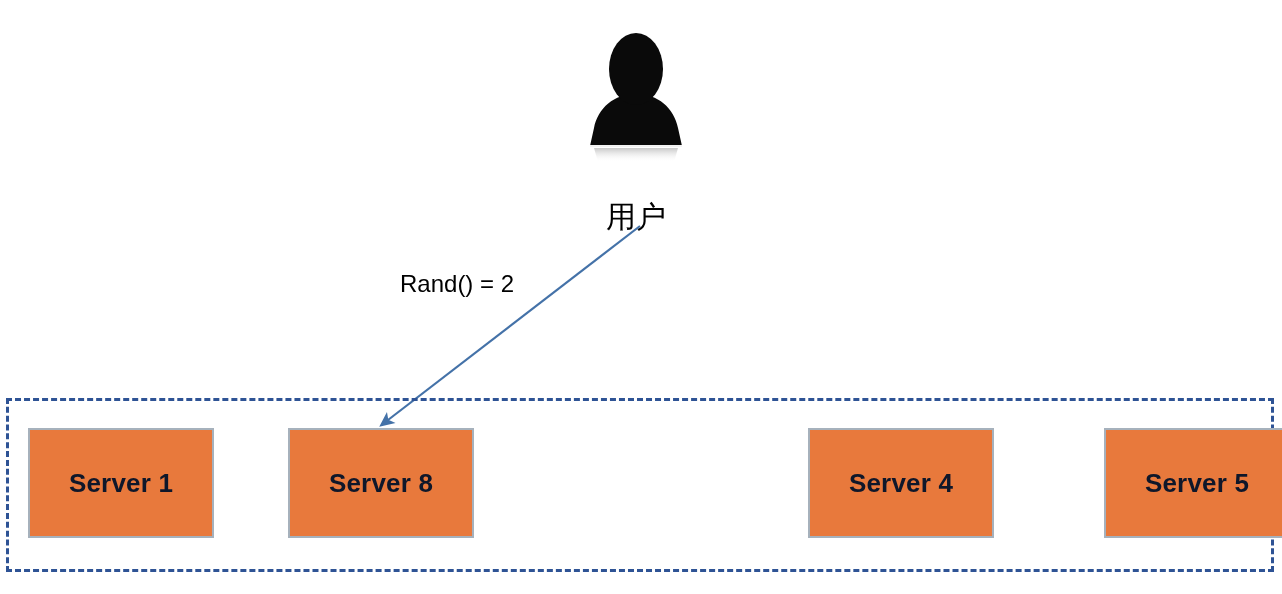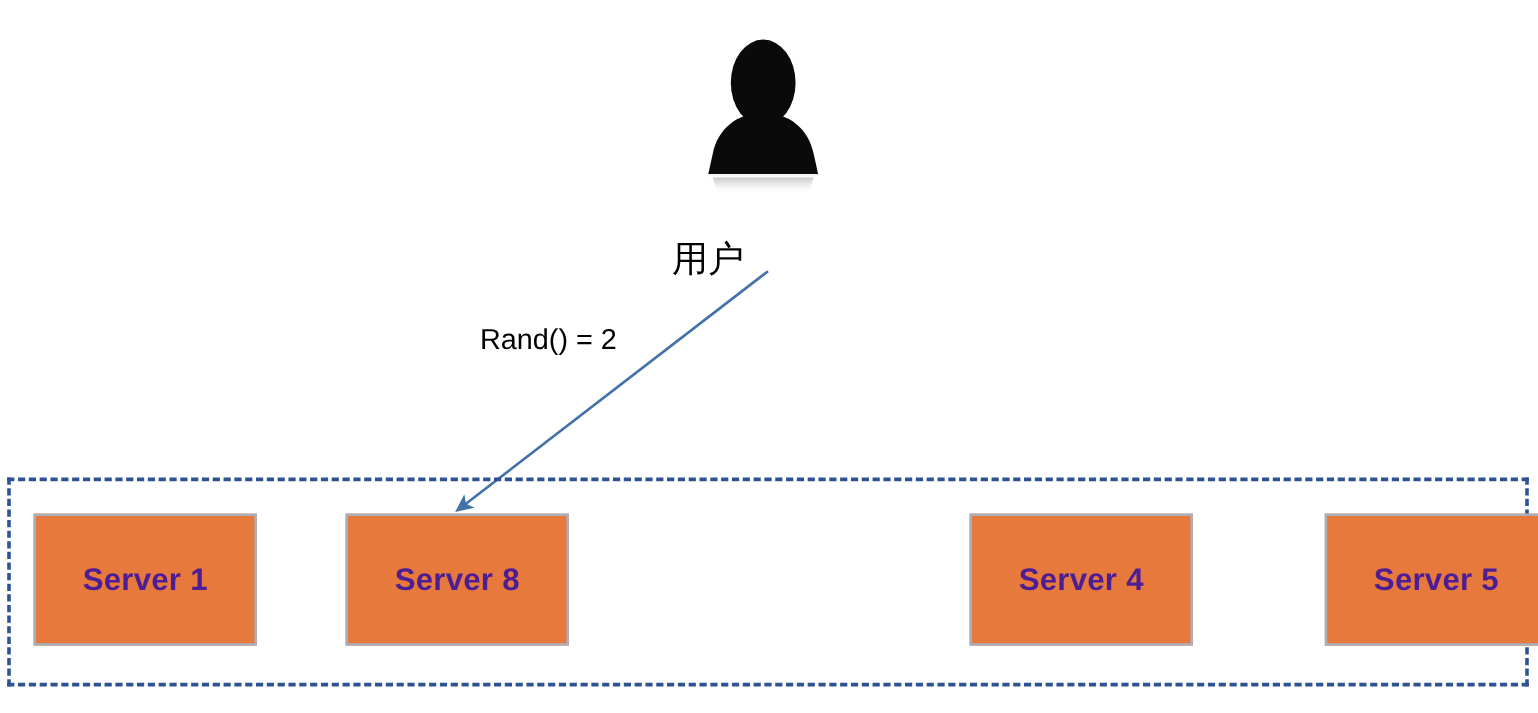--- a/index.html
+++ b/index.html
@@ -31,20 +31,21 @@
     left: 0;
     top: 0;
     width: 152px;
     height: 140px;
   }
   #user-label {
     position: absolute;
     left: 0;
     top: 178px;
     width: 152px;
+    text-align: center;
     font-size: 30px;
     line-height: 34px;
     color: #000000;
     font-weight: 400;
     white-space: nowrap;
   }
 
   
   #request-arrow {
     position: absolute;
@@ -81,21 +82,21 @@
     width: 186px;
     height: 110px;
     background: #E8793C;
     border: 2px solid #A6B1BC;
     box-sizing: border-box;
     display: flex;
     align-items: center;
     justify-content: center;
   }
   .server-label {
-    color: #4c1d95;
+    color: #0f172a;
     font-size: 26px;
     font-weight: bold;
     letter-spacing: 0.2px;
     white-space: nowrap;
   }
   .s0 { left: 19px; }
   .s1 { left: 279px; }
   .s2 { left: 539px; }
   .s3 { left: 799px; }
   .s4 { left: 1095px; }

